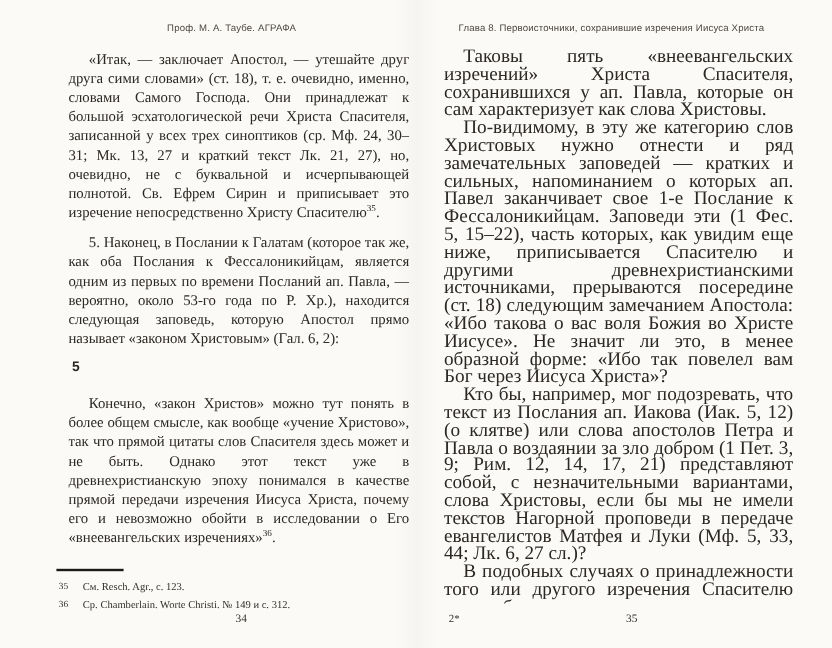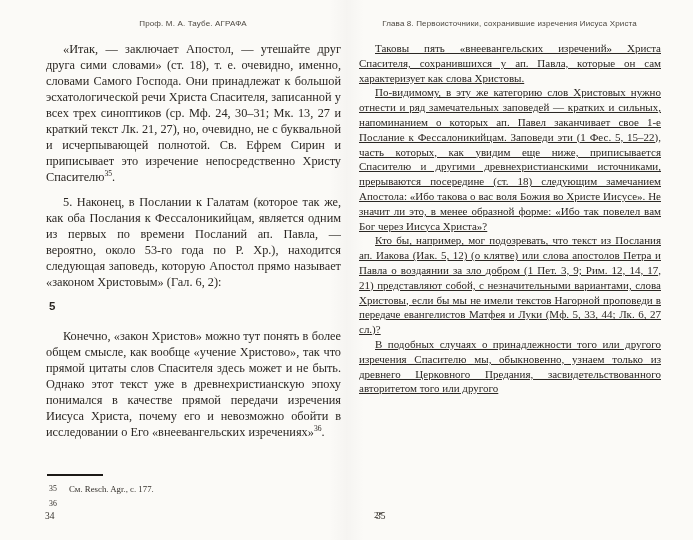--- a/index.html
+++ b/index.html
@@ -16,25 +16,25 @@
   .page{position:absolute;top:0;height:540px;}
   .page.left{left:45px;width:296px;}
   .page.right{left:358px;width:303px;}
 
   .running-head{
     position:absolute;top:19px;left:0;right:0;text-align:center;
     font-family:"Liberation Sans", sans-serif;
     font-size:8px;line-height:10px;color:#4b463f;letter-spacing:.15px;
   }
   .body-text{
-    position:absolute;left:1px;right:0;top:41px;
+    position:absolute;left:12px;right:0;top:41px;
     color:#2b2723;text-align:justify;overflow:hidden;
   }
   .left .body-text{font-size:12.3px;line-height:16px;height:434px;}
-  .right .body-text{font-size:11px;line-height:14.8px;height:462px;text-decoration:underline;}
+  .right .body-text{font-size:16px;line-height:14.8px;height:462px;}
 
   .body-text p{margin:0;text-indent:17px;}
   .right .body-text p{text-indent:16px;}
   .body-text p.gap{margin-top:9px;}
   .right .body-text p.gap{margin-top:13px;}
 
   .r-i{}
   .r-b{font-weight:bold;}
   .r-bi{font-weight:bold;font-style:italic;}
   .r-sup{font-size:62%;vertical-align:super;line-height:0;}
@@ -45,21 +45,21 @@
     font-size:11.5px;line-height:15px;font-style:italic;color:#2b2723;
   }
   .verse .vnum{flex:none;width:20px;padding-left:3px;font-style:normal;font-weight:bold;}
 
   .footnotes{position:absolute;left:0;right:0;top:474px;}
   .fn-rule{width:56px;border-top:2.5px solid #1c1916;margin:0 0 6px 2px;}
   .fn{display:flex;font-size:8.8px;line-height:14.5px;color:#332f2a;}
   .fn .fn-num{flex:none;width:20px;padding-left:4px;font-size:7.8px;}
 
   .pagenum{
-    position:absolute;top:511px;left:0;right:0;text-align:left;
+    position:absolute;top:511px;left:16px;right:0;text-align:center;
     font-size:9.5px;color:#332f2a;
   }
   .right .pagenum{padding-left:18px;}
   .sig{
     position:absolute;top:510px;left:16px;
     font-size:9px;color:#332f2a;
   }
 </style>
 </head>
 <body>
@@ -78,24 +78,25 @@
     </div>
     <div>
         <p><span>Конечно, «закон Христов» можно тут понять в более общем смысле, как вообще «учение Христово», так что прямой цитаты слов Спасителя здесь может и не быть. Однако этот текст уже в древнехристианскую эпоху понимался в качестве прямой передачи изречения Иисуса Христа, почему его и невозможно обойти в исследовании о Его «внеевангельских изречениях»</span><span class="r-sup">36</span><span>.</span></p>
       </div>
   </div>
   <div class="footnotes">
     <div class="fn-rule"></div>
     <div>
         <div class="fn">
           <span class="fn-num">35</span>
-          <span><span>См. </span><span class="r-i">Resch.</span><span> Agr., с. 177.</span></span>
+          <span><span>См. </span><span class="r-i">Resch.</span><span> Agr., с. 123.</span></span>
         </div>
         <div class="fn">
           <span class="fn-num">36</span>
+          <span><span>Ср. </span><span class="r-i">Chamberlain.</span><span> Worte Christi. № 149 и с. 312.</span></span>
         </div>
       </div>
   </div>
   <div class="pagenum">34</div>
 </section>
 
 <section class="page right">
   <div class="running-head">Глава 8. Первоисточники, сохранившие изречения Иисуса Христа</div>
   <div class="body-text">
       <p><span>Таковы пять «внеевангельских изречений» Христа Спасителя, сохранившихся у ап. Павла, которые он сам характеризует как слова Христовы.</span></p>

